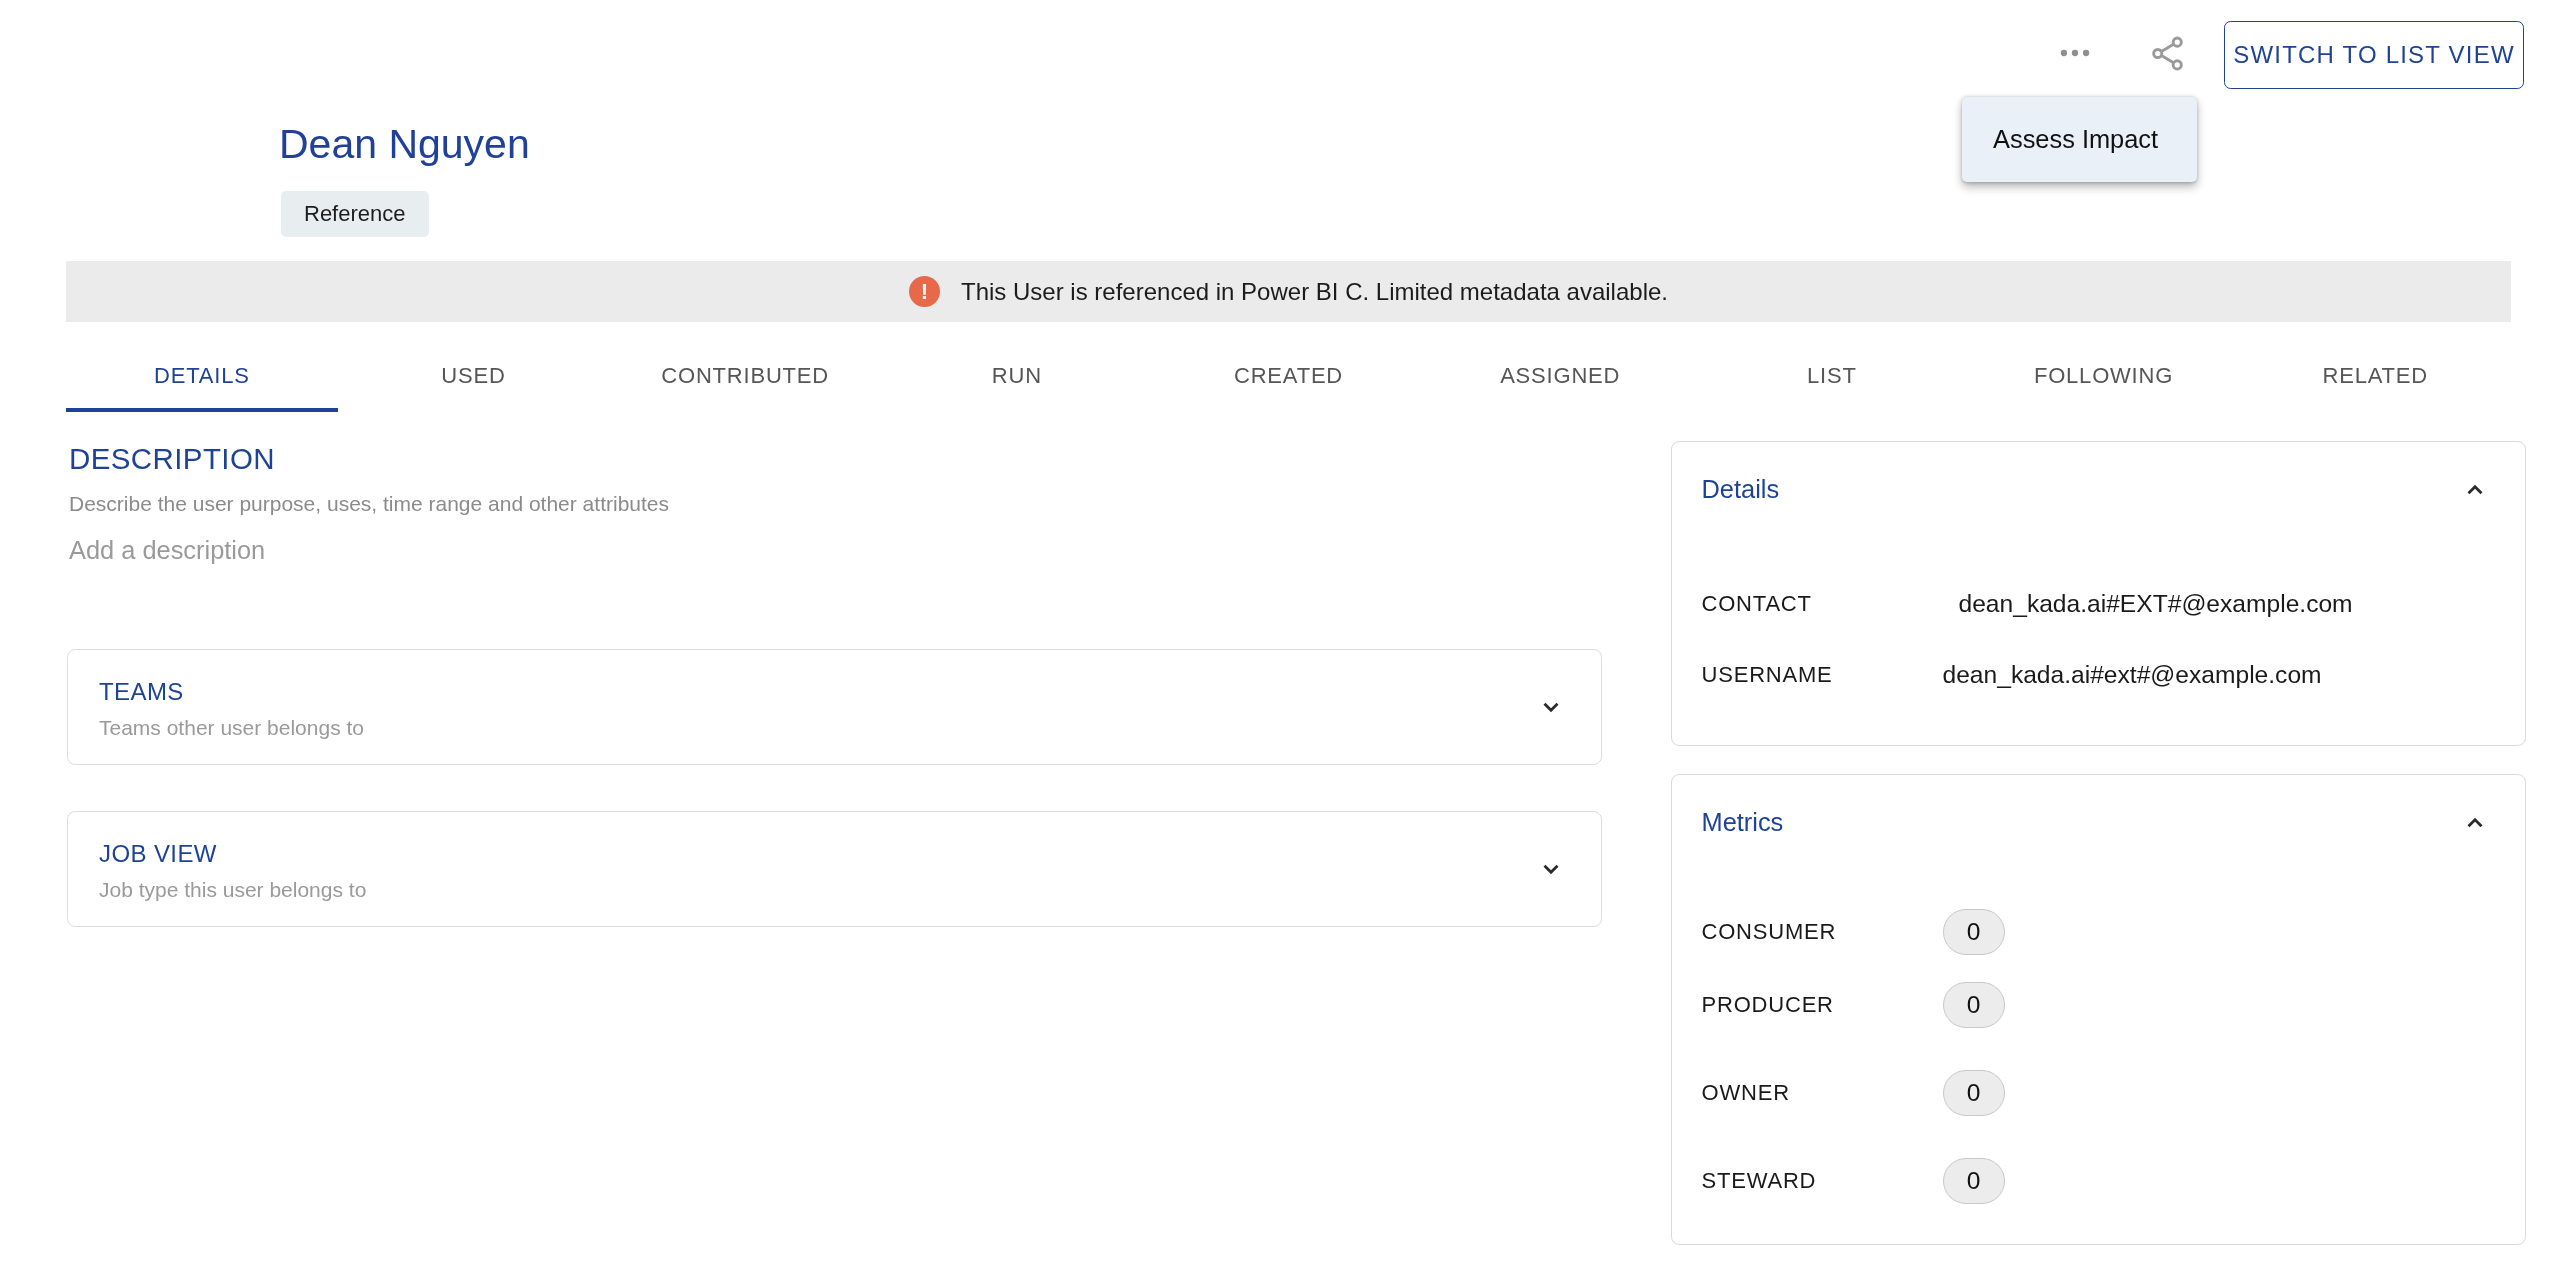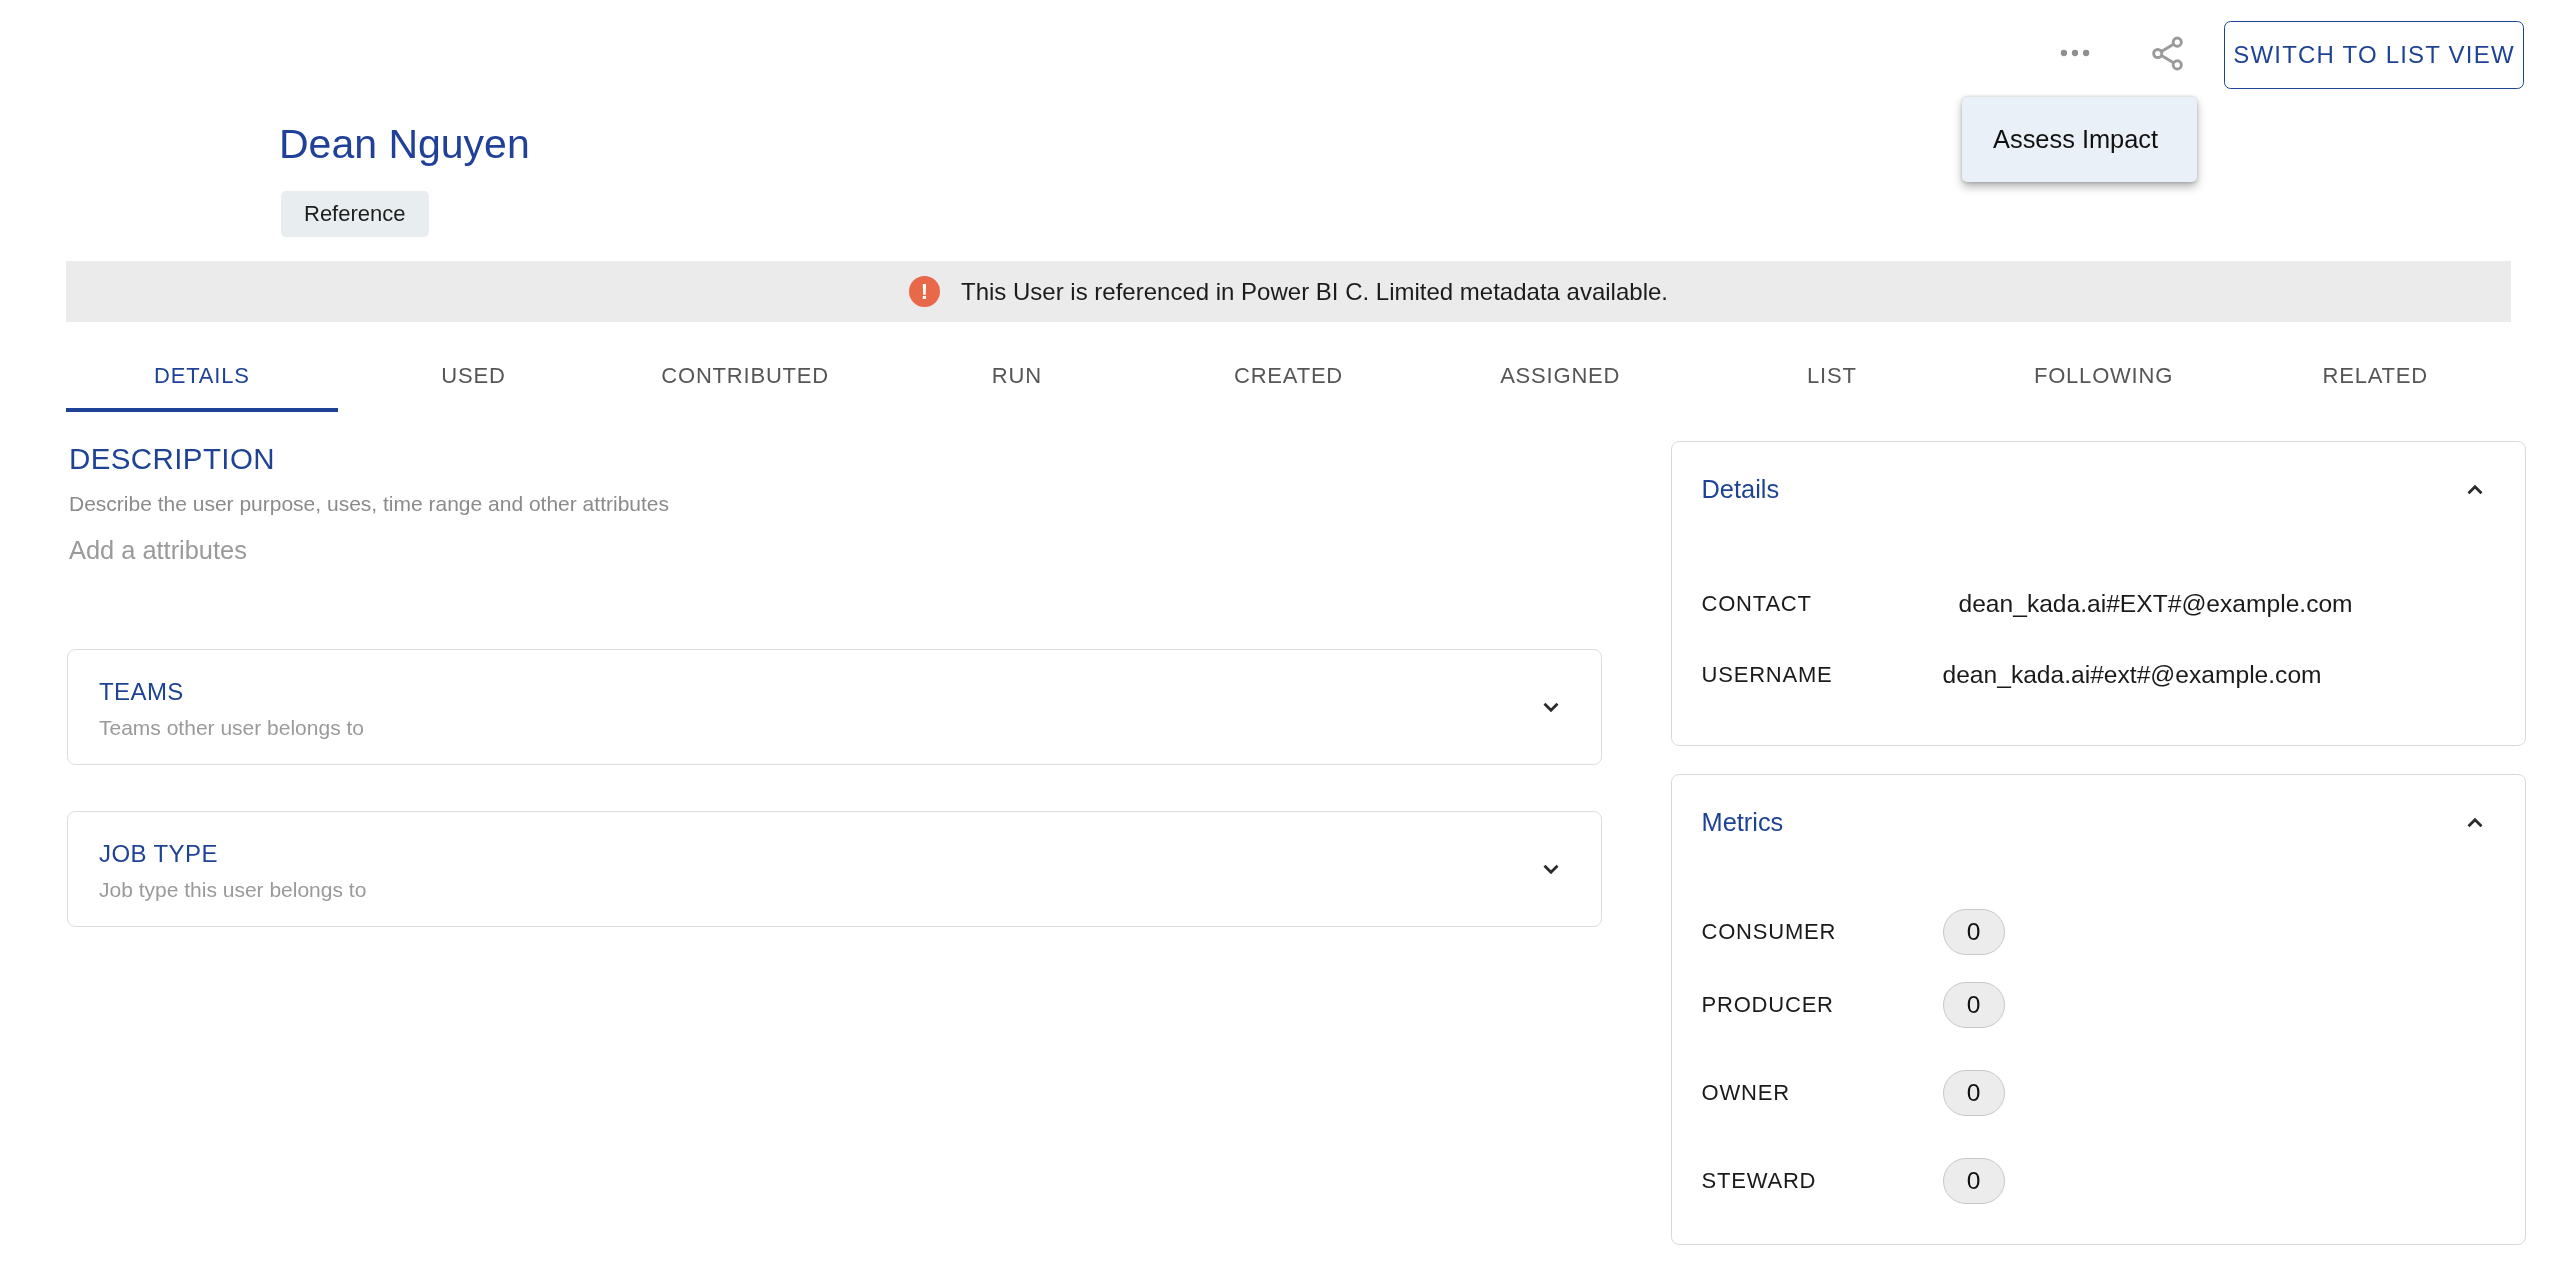--- a/index.html
+++ b/index.html
@@ -132,34 +132,34 @@
     <div class="tab">RUN</div>
     <div class="tab">CREATED</div>
     <div class="tab">ASSIGNED</div>
     <div class="tab">LIST</div>
     <div class="tab">FOLLOWING</div>
     <div class="tab">RELATED</div>
   </div>
 
   <div class="desc-title">DESCRIPTION</div>
   <div class="desc-sub">Describe the user purpose, uses, time range and other attributes</div>
-  <div class="desc-ph">Add a attributes</div>
+  <div class="desc-ph">Add a description</div>
 
   <div class="acc-card teams">
     <div class="acc-title">TEAMS</div>
     <div class="acc-sub">Teams other user belongs to</div>
     <div class="acc-chevron">
       <svg width="26" height="26" viewBox="0 0 24 24">
         <polyline points="6,9 12,15 18,9" fill="none" stroke="#2b2b2b" stroke-width="2.6"></polyline>
       </svg>
     </div>
   </div>
 
   <div class="acc-card jobtype">
-    <div class="acc-title">JOB TYPE</div>
+    <div class="acc-title">JOB VIEW</div>
     <div class="acc-sub">Job type this user belongs to</div>
     <div class="acc-chevron">
       <svg width="26" height="26" viewBox="0 0 24 24">
         <polyline points="6,9 12,15 18,9" fill="none" stroke="#2b2b2b" stroke-width="2.6"></polyline>
       </svg>
     </div>
   </div>
 
   <div class="side-card details">
     <div class="side-title">Details</div>

